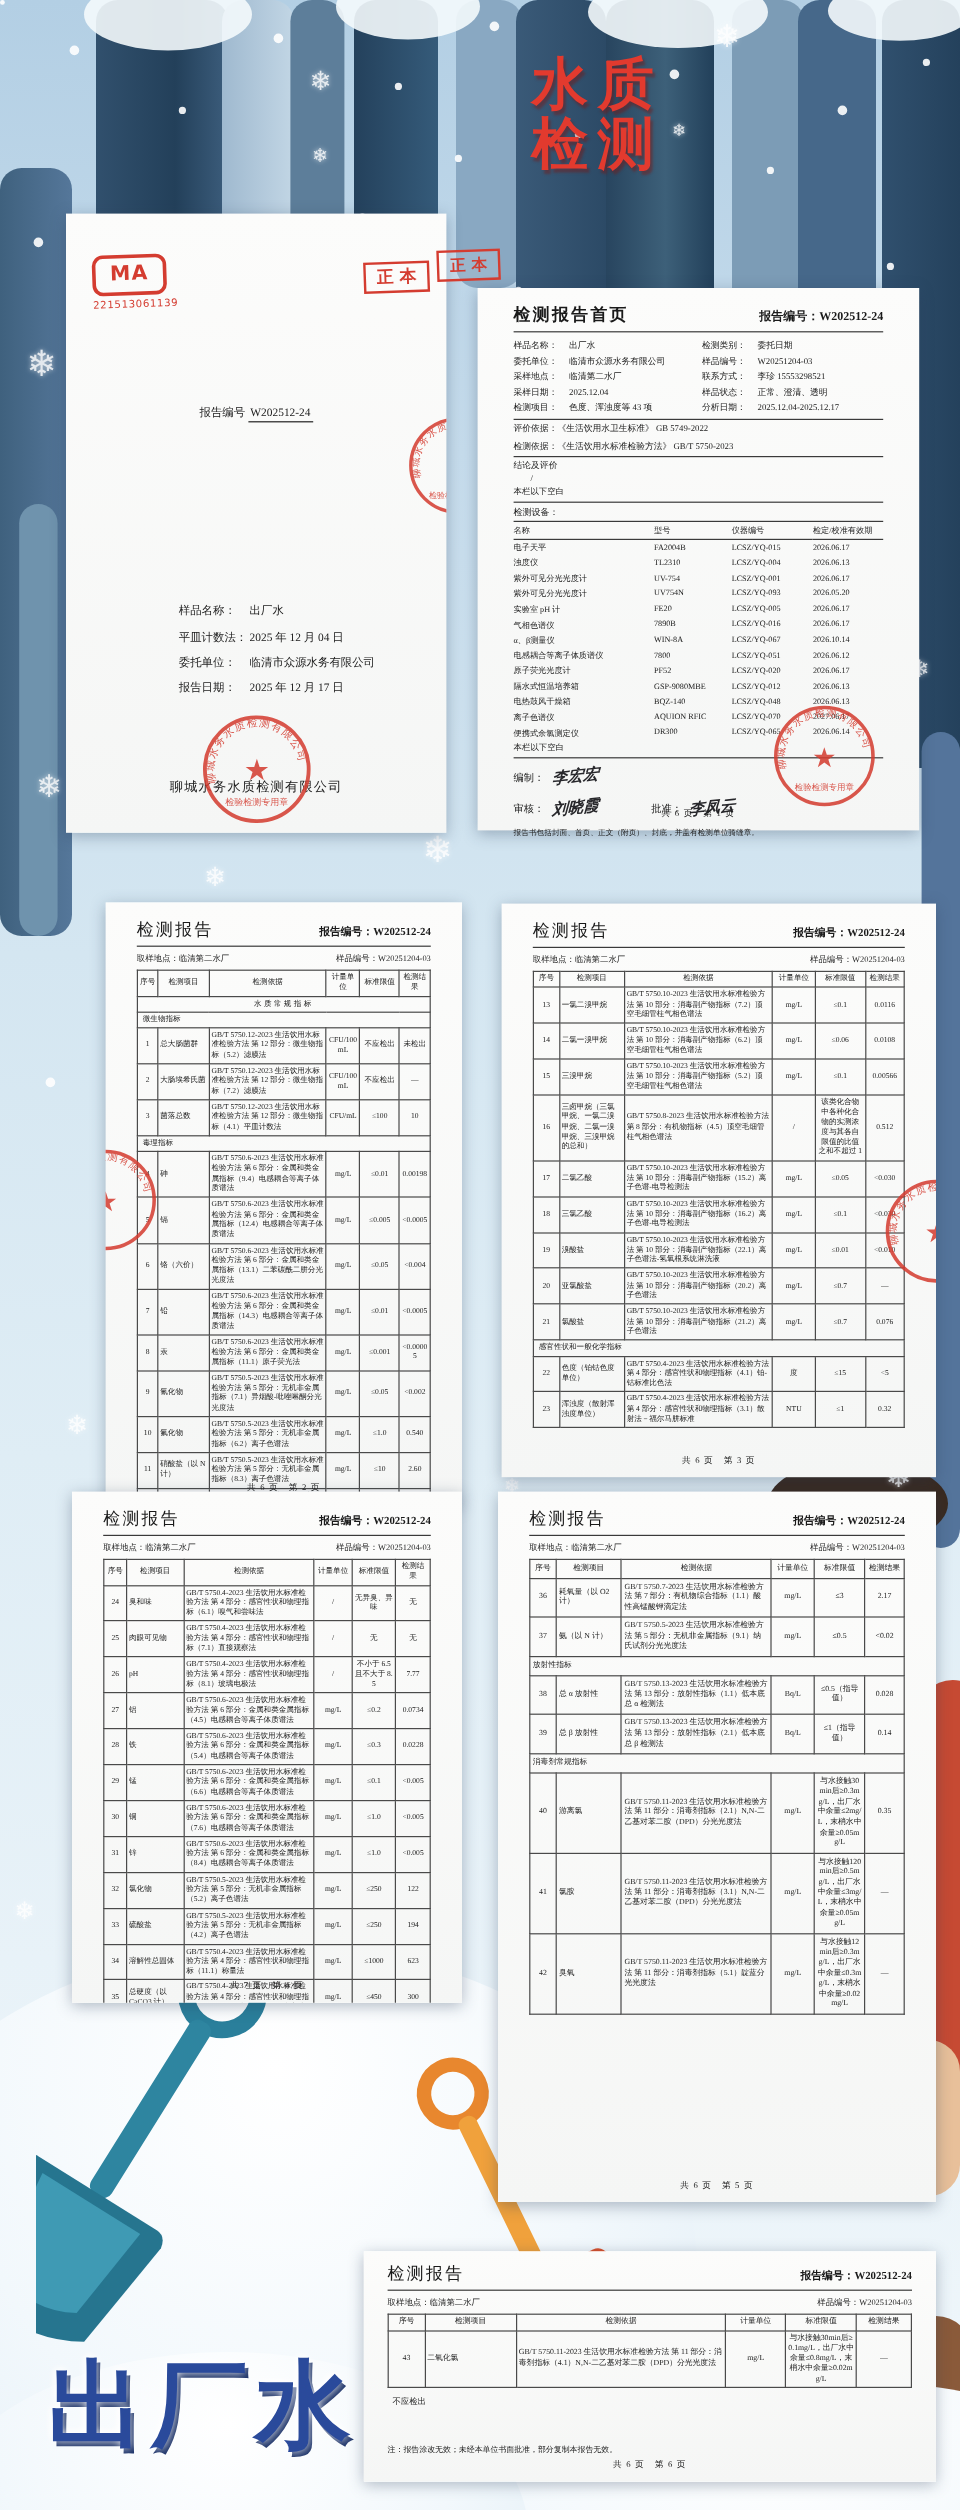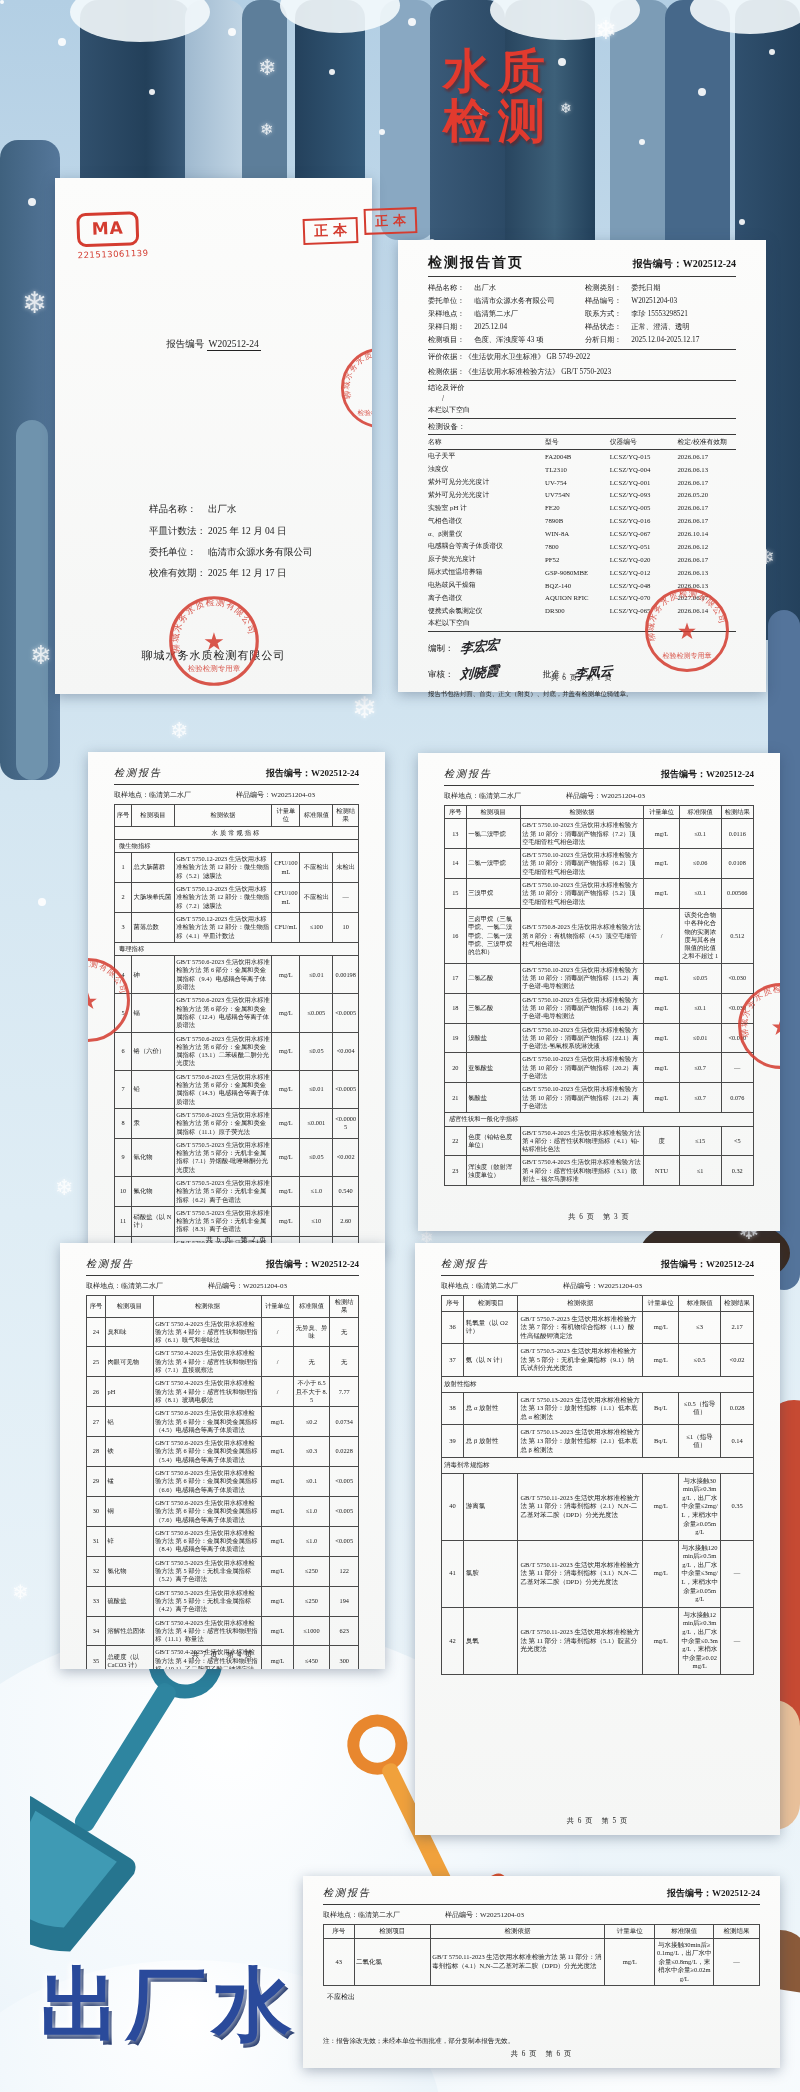--- a/index.html
+++ b/index.html
@@ -70,24 +70,24 @@
   .sigblock{margin-top:auto;border-top:1px solid #3a3a3a;padding-top:6px;font-size:8.5px;}
   .sig{display:inline-block;font-style:italic;font-weight:700;font-size:13px;transform:rotate(-6deg) skewX(-8deg);
     color:#27272b;margin-left:6px;font-family:"DejaVu Serif",serif;}
   .sigrow2{margin-top:8px;}
   .sigrow2 .gap{display:inline-block;width:40px;}
   .p1note{font-size:6.4px;margin-top:8px;color:#222;}
   .pfoot{position:absolute;bottom:9px;left:0;right:0;text-align:center;font-size:7.2px;letter-spacing:1px;}
   
   .dpage{padding:14px 26px;}
   .dhead{display:flex;justify-content:space-between;align-items:baseline;}
-  .dtitle{font-size:10px;letter-spacing:2px;font-style:italic;}
+  .dtitle{font-size:14px;letter-spacing:2px;}
   .drn{font-size:9px;font-weight:700;}
   .dhr{border-top:1px solid #3a3a3a;margin:4px 0 5px;}
-  .locrow{display:flex;justify-content:flex-start;font-size:7px;margin-bottom:4px;gap:45px;}
+  .locrow{display:flex;justify-content:space-between;font-size:7px;margin-bottom:4px;gap:45px;}
   .dtable{width:100%;border-collapse:collapse;table-layout:fixed;}
   .dtable td{border:1px solid #4a4a4a;font-size:6.3px;line-height:1.32;padding:2px 1.5px;
     text-align:center;vertical-align:middle;word-break:break-all;}
   .dtable .c-item,.dtable .c-method{text-align:left;word-break:normal;overflow-wrap:anywhere;}
   .dtable .section.l{text-align:left;padding-left:4px;}
   .dtable .section.c{text-align:center;letter-spacing:2px;}
   .dtable col.w-no{width:7%;}col.w-item{width:17.5%;}col.w-method{width:40%;}
   col.w-unit{width:11.5%;}col.w-limit{width:13.5%;}col.w-result{width:10.5%;}
   #page2{left:88px;top:752px;width:297px;height:502px;}
   #page3{left:418px;top:753px;width:362px;height:478px;}
@@ -199,21 +199,21 @@
         </tr>
         <tr>
           <td class="c-label">平皿计数法：</td>
           <td class="c-value">2025 年 12 月 04 日</td>
         </tr>
         <tr>
           <td class="c-label">委托单位：</td>
           <td class="c-value">临清市众源水务有限公司</td>
         </tr>
         <tr>
-          <td class="c-label">校准有效期：</td>
+          <td class="c-label">报告日期：</td>
           <td class="c-value">2025 年 12 月 17 日</td>
         </tr>
       </tbody>
   </table>
   <div class="cover-company">聊城水务水质检测有限公司</div>
   <svg class="seal" style="left:112px;top:416px" width="94" height="94" viewBox="0 0 100 100">
     <circle cx="50" cy="50" r="46" fill="none" stroke="#d43c30" stroke-width="3.4"></circle>
     <text font-size="9.5" fill="#d43c30" letter-spacing="1"><textPath href="#sealArc">聊城水务水质检测有限公司</textPath></text>
     <text x="50" y="60" text-anchor="middle" font-size="26" fill="#d43c30">★</text>
     <text x="50" y="82" text-anchor="middle" font-size="8" fill="#d43c30">检验检测专用章</text>

